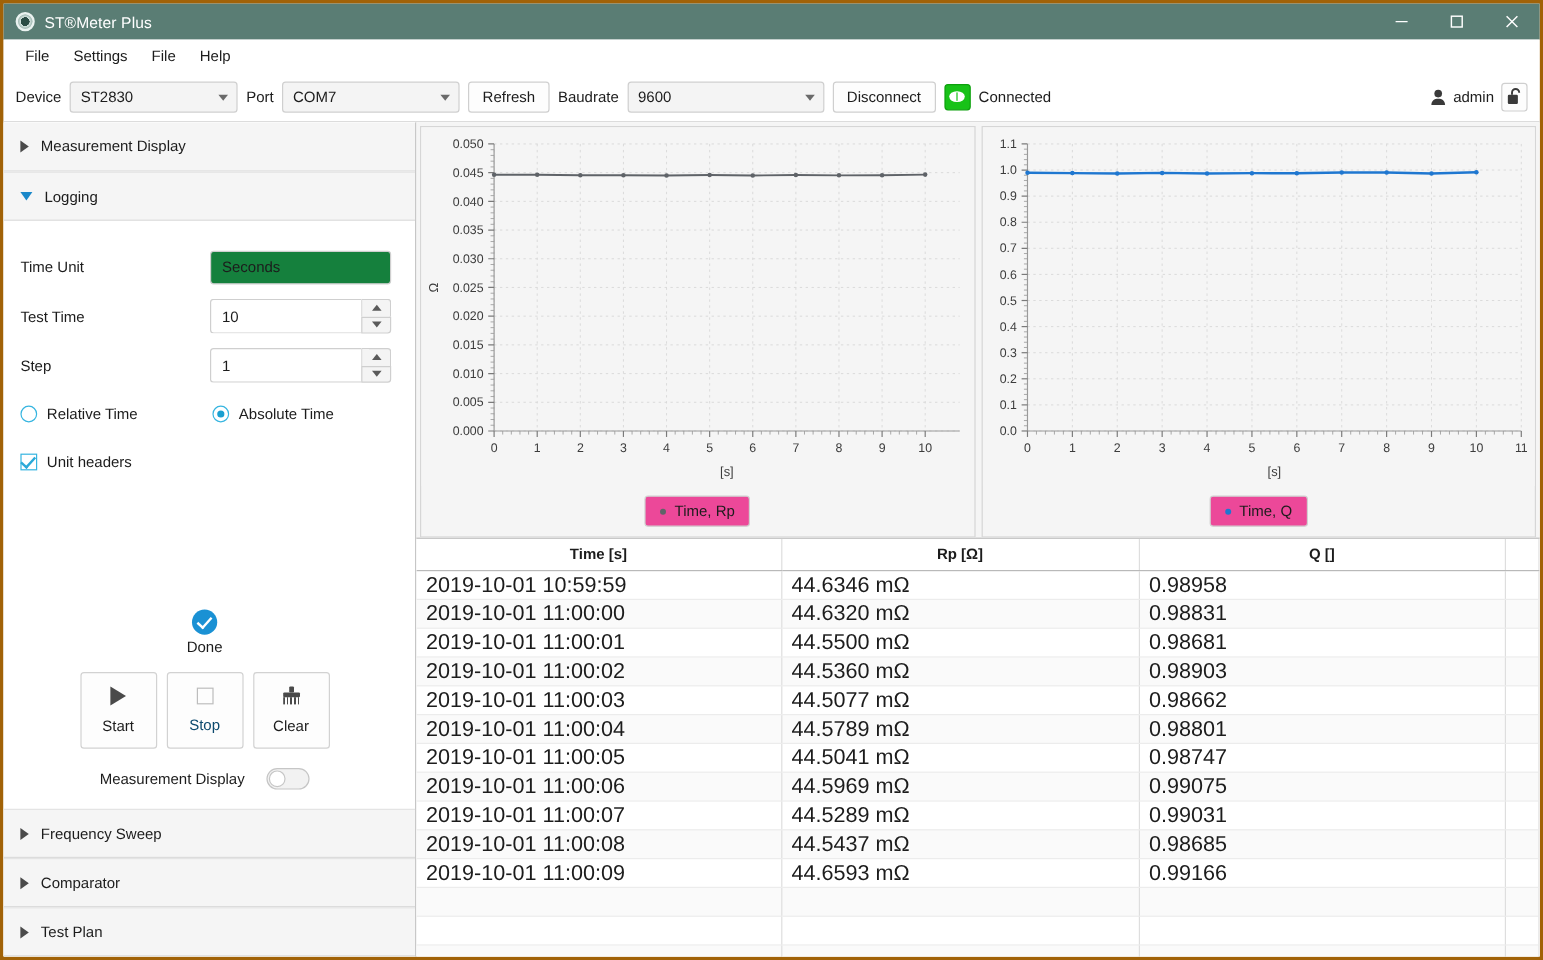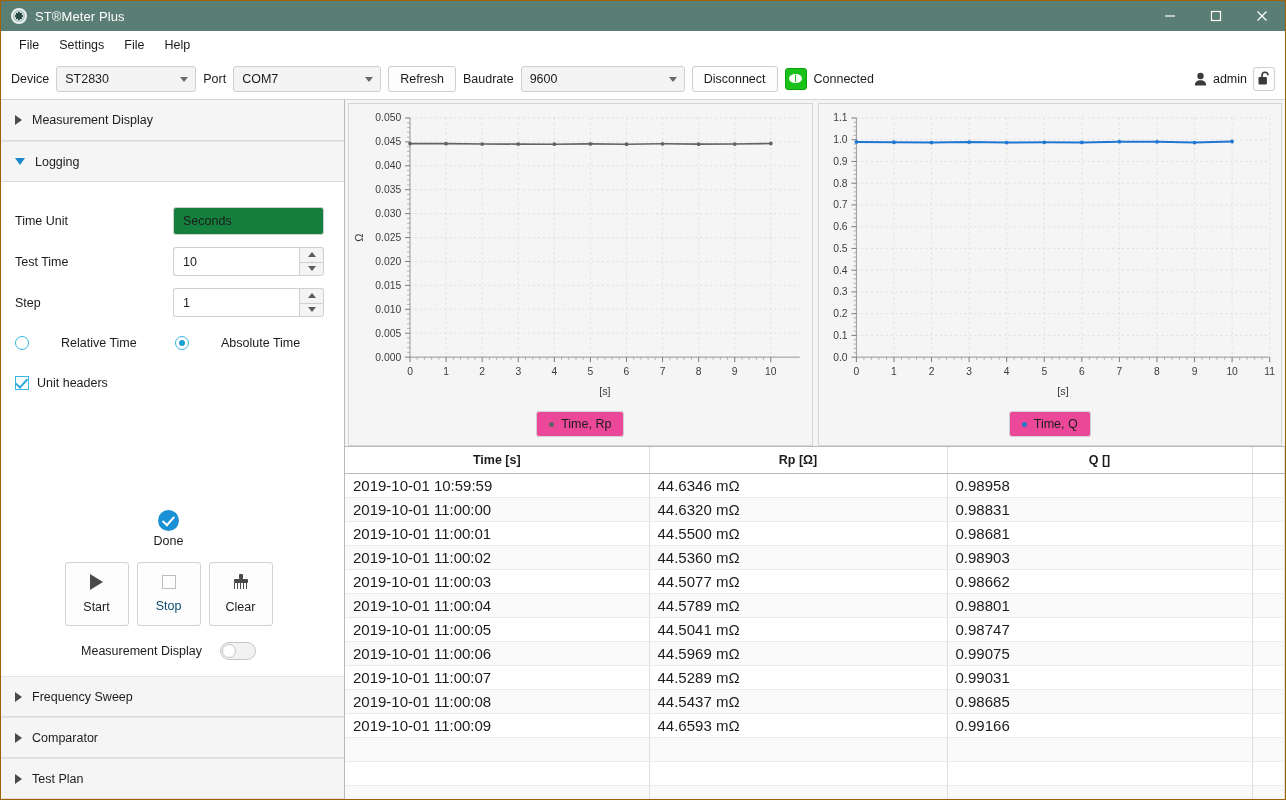--- a/index.html
+++ b/index.html
@@ -7,21 +7,21 @@
     margin: 0; padding: 0;
     width: 1286px; height: 800px;
     overflow: hidden;
     font-family: "Liberation Sans", sans-serif;
     background: #ffffff;
     -webkit-font-smoothing: antialiased;
   }
   #app {
     width: 1286px; height: 800px;
     position: relative;
-    border: 1px solid #a16207;
+    border: 3px solid #a16207;
     background: #ffffff;
     display: flex; flex-direction: column;
   }
 
   
   .titlebar {
     height: 30px; flex: 0 0 30px;
     background: #5a7d74;
     display: flex; align-items: center;
     color: #ffffff;
@@ -208,21 +208,21 @@
   .sb-dn { border-radius: 0 0 3px 0; }
   .sb-up i {
     width:0;height:0;border-left:4px solid transparent;border-right:4px solid transparent;
     border-bottom:5px solid #5a5a5a;display:block;
   }
   .sb-dn i {
     width:0;height:0;border-left:4px solid transparent;border-right:4px solid transparent;
     border-top:5px solid #5a5a5a;display:block;
   }
   .radio-row { display: flex; align-items: center; height: 40px; padding-left: 2px; }
-  .radio-item { display: flex; align-items: center; font-size: 12.5px; color: #1c1c1c; gap: 24px; }
+  .radio-item { display: flex; align-items: center; font-size: 12.5px; color: #1c1c1c; }
   .radio-item.first { width: 160px; flex: 0 0 160px; }
   .radio-dot {
     width: 14px; height: 14px; border-radius: 50%;
     border: 1.6px solid #36b5e0; background: #ffffff;
     margin-right: 8px; flex: 0 0 14px;
     display: flex; align-items: center; justify-content: center;
   }
   .radio-dot.on:after {
     content: ""; width: 6px; height: 6px; border-radius: 50%; background: #1a9fd0;
   }
@@ -333,21 +333,21 @@
   th {
     height: 26px;
     font-size: 12.5px; font-weight: bold; color: #1c1c1c;
     border-bottom: 1px solid #b9b9b9;
     border-right: 1px solid #dedede;
     background: #ffffff;
     text-align: center;
   }
   td {
     height: 24px;
-    font-size: 15px; color: #1c1c1c;
+    font-size: 18px; color: #1c1c1c;
     border-bottom: 1px solid #ececec;
     border-right: 1px solid #dedede;
     padding-left: 8px;
     white-space: nowrap; overflow: hidden;
   }
   tr.alt td { background: #fafafa; }
   .col-time { width: 304px; }
   .col-rp   { width: 298px; }
   .col-q    { width: 305px; }
   .col-end  { width: auto; }

